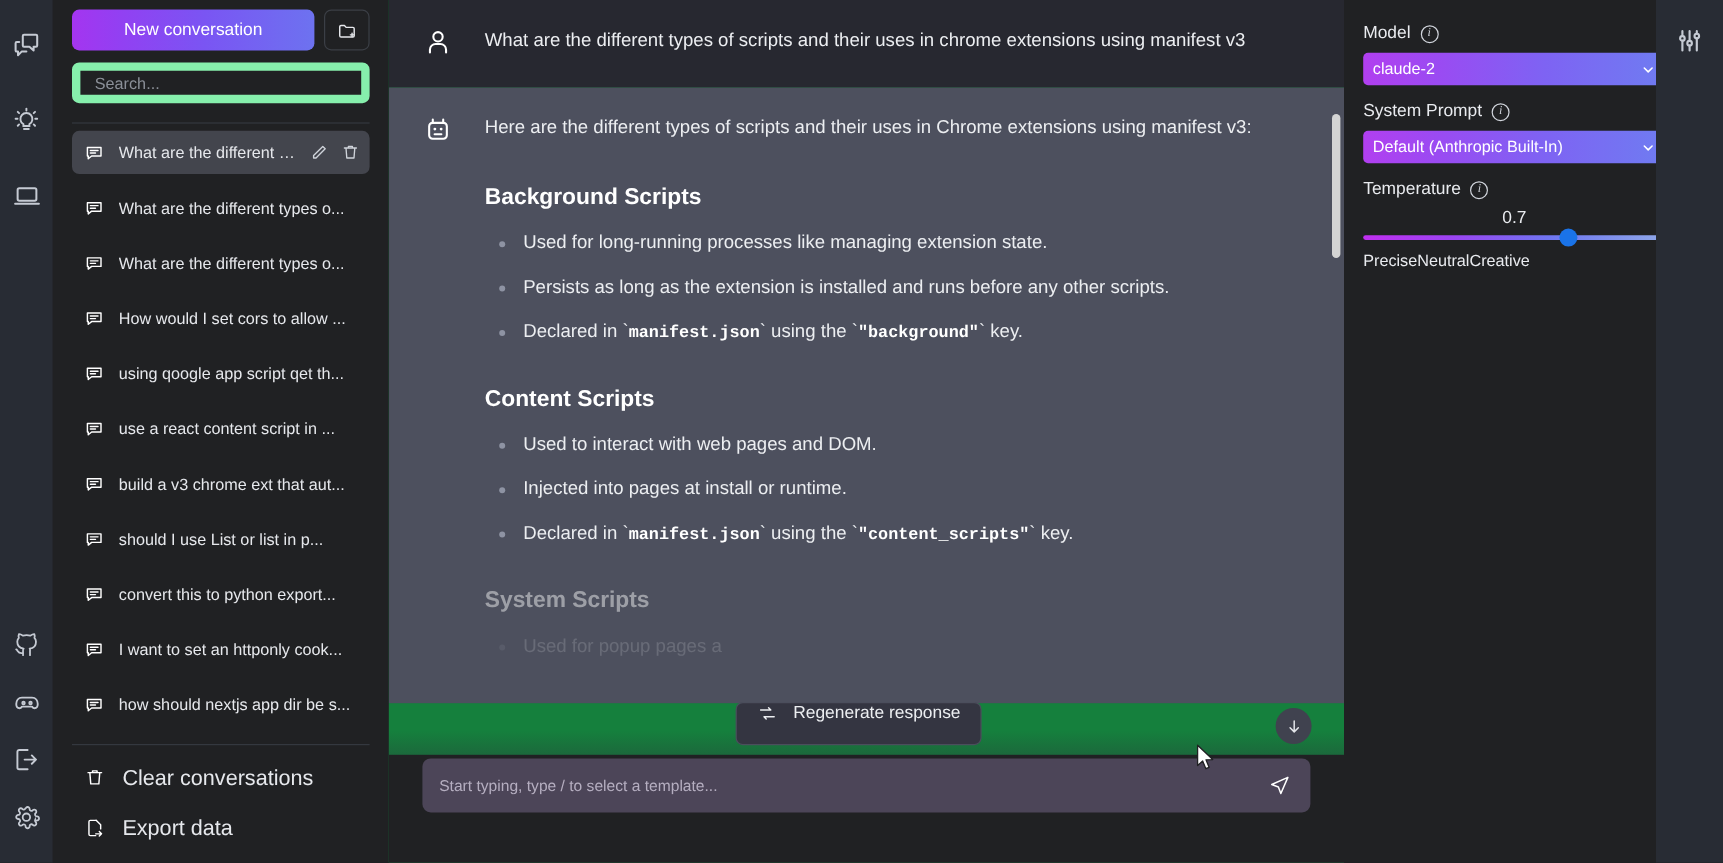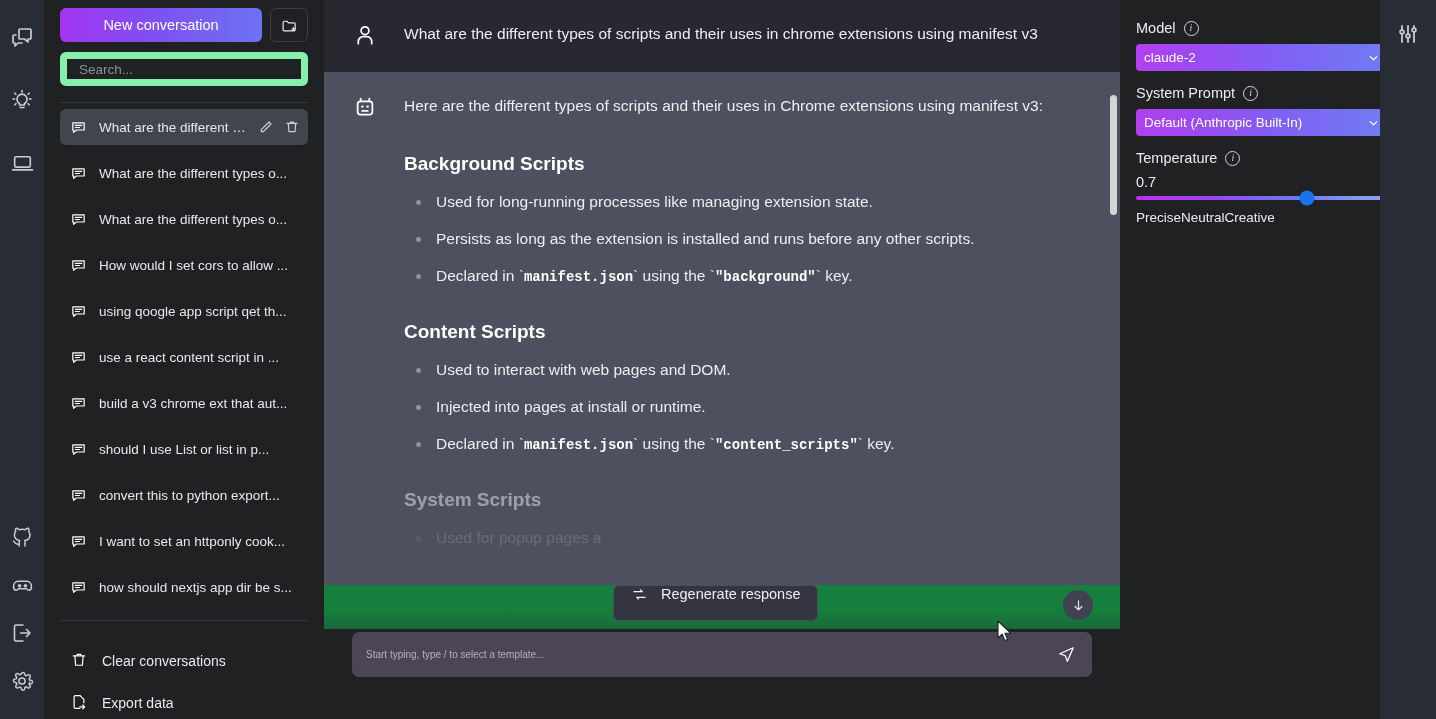--- a/index.html
+++ b/index.html
@@ -109,24 +109,24 @@
     flex: 1 1 auto; overflow: hidden;
     text-overflow: ellipsis;
   }
   .conv-actions { display: flex; gap: 10px; align-items: center; }
   .conv-actions .act { color: #cfd3da; cursor: pointer; display:flex; }
 
   .sb-bottom { padding: 0 8px 8px 8px; }
   .sb-bottom-divider { height: 1px; background: #34383f; margin: 0 0 6px 0; }
   .sb-link {
     height: 42px;
-    display: flex; align-items: flex-end; gap: 14px;
+    display: flex; align-items: center; gap: 14px;
     padding: 0 10px;
     color: #e6e8ec;
-    font-size: 14px;
+    font-size: 18px;
     cursor: pointer;
     border-radius: 6px;
   }
   .sb-link .si { color: #ffffff; display: flex; }
 
   .sb-scrollbar {
     position: absolute;
     left: 310px; top: 95px;
     width: 6px; height: 118px;
     background: #d4d4d4;
@@ -239,21 +239,21 @@
     background: #4c4558;
     border-radius: 7px;
     display: flex; align-items: center;
     padding: 0 14px;
     position: relative;
   }
   .composer-input {
     flex: 1 1 auto;
     background: transparent; border: none; outline: none;
     color: #e7e3ee;
-    font-size: 10px;
+    font-size: 13px;
     font-family: "Liberation Sans", sans-serif;
   }
   .composer-input::placeholder { color: #b5aec0; }
   .send-btn {
     background: transparent; border: none;
     color: #ffffff; cursor: pointer;
     display: flex; align-items: center;
     padding: 0 2px;
   }
 
@@ -306,21 +306,21 @@
     position: relative;
   }
   .select-wrap { position: relative; margin-bottom: 14px; }
   .select-chevron {
     position: absolute; right: 8px; top: 50%;
     transform: translateY(-50%);
     pointer-events: none; color: #ffffff;
     display: flex;
   }
   .temp-value {
-    text-align: left;
+    text-align: center;
     color: #e9ebef;
     font-size: 14.5px;
     margin: 6px 0 6px 0;
   }
   .slider-track {
     position: relative;
     height: 4px;
     border-radius: 2px;
     background: linear-gradient(90deg, #c02ff0 0%, #9b45f2 30%, #6f76f1 62%, #8fa8e8 100%);
     margin: 0 0 10px 0;

